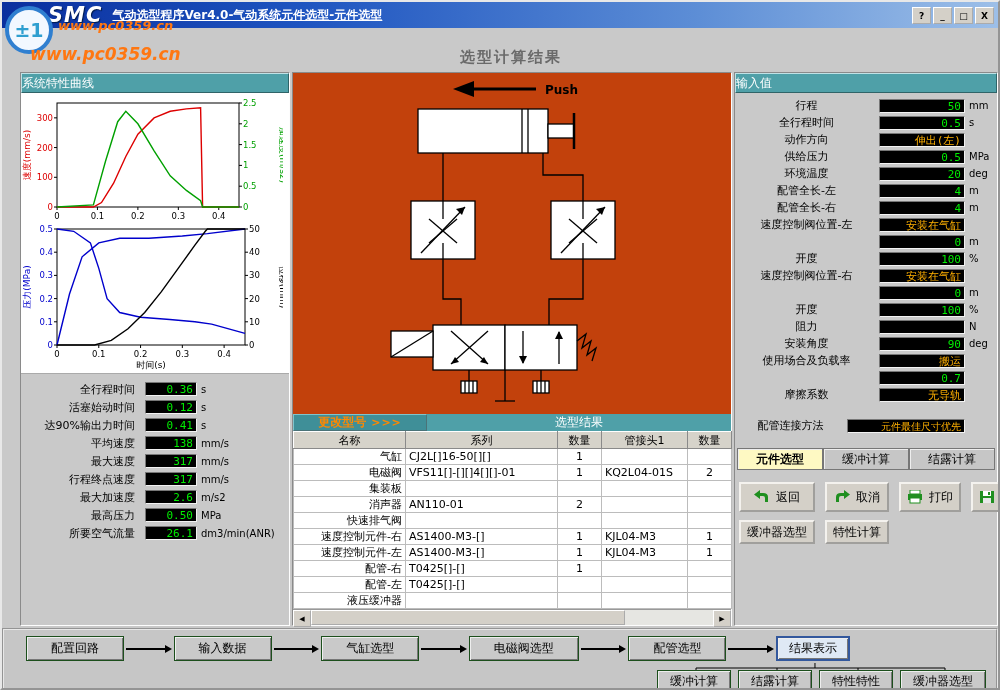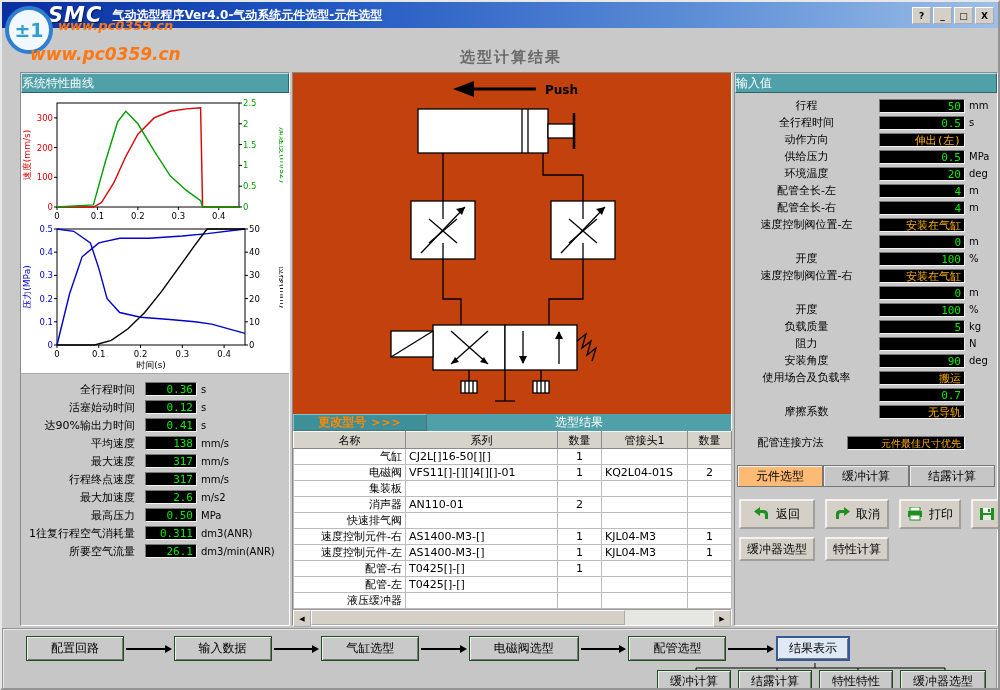--- a/index.html
+++ b/index.html
@@ -69,21 +69,21 @@
   .input-rows{padding-top:4px}
   .input-row{display:flex;align-items:center;height:17px;padding:0 2px}
   .ilabel{flex:1;text-align:center;font-size:11px;white-space:nowrap}
   .ival{width:86px;margin-left:3px}
   .iunit{width:26px;font-size:10px;padding-left:4px}
   .input-row:last-child{margin-top:14px}
   .input-row:last-child .ival{width:118px;font-size:10px}
   .tabs{display:flex;margin:14px 2px 0 2px}
   .tab{flex:1;height:20px;display:flex;align-items:center;justify-content:center;font-size:12px;
     border:1px solid #777;background:#c6c6c6;box-shadow:inset 1px 1px 0 #eee;white-space:nowrap}
-  .tab.active{background:#fdba74;font-weight:normal}
+  .tab.active{background:#fef9c3;font-weight:bold}
   .btn-grid{display:grid;grid-template-columns:1fr 1fr 1fr 1fr;gap:8px 10px;margin-top:12px;padding:0 4px}
   .btn{height:30px;background:#d4d0c8;border:2px outset #f4f2ee;font-size:12px;font-family:inherit;
     display:flex;align-items:center;justify-content:center;gap:6px;cursor:default;white-space:nowrap}
   .btn-flat{height:24px}
   .bicon{display:flex;align-items:center}
   
   .bottom-bar{position:absolute;left:0;right:0;top:626px;height:62px;background:#c6c6c6;
     border:2px groove #e8e8e8;box-sizing:border-box}
   .flow-row{position:absolute;left:22px;right:146px;top:6px;display:flex;align-items:center;z-index:2}
   .flow-box{border:1px solid #1c4f1c;background:#c9c9c9;padding:3px 24px;font-size:12px;white-space:nowrap;
@@ -238,25 +238,20 @@
         <span class="res-label">最大加速度</span>
         <span class="lcd res-val">2.6</span>
         <span class="res-unit">m/s2</span>
       </div>
       <div class="res-row">
         <span class="res-label">最高压力</span>
         <span class="lcd res-val">0.50</span>
         <span class="res-unit">MPa</span>
       </div>
       <div class="res-row">
-        <span class="res-label">1往复行程空气消耗量</span>
-        <span class="lcd res-val">0.311</span>
-        <span class="res-unit">dm3(ANR)</span>
-      </div>
-      <div class="res-row">
         <span class="res-label">所要空气流量</span>
         <span class="lcd res-val">26.1</span>
         <span class="res-unit">dm3/min(ANR)</span>
       </div>
     </div>
 </div>
 
 <div class="panel center-panel">
   <div class="diagram">
     <svg class="circuit" width="436" height="350" viewBox="0 0 436 350">
@@ -483,25 +478,20 @@
         <span class="ilabel"></span>
         <span class="lcd ival">0</span>
         <span class="iunit">m</span>
       </div>
       <div class="input-row">
         <span class="ilabel">开度</span>
         <span class="lcd ival">100</span>
         <span class="iunit">%</span>
       </div>
       <div class="input-row">
-        <span class="ilabel">负载质量</span>
-        <span class="lcd ival">5</span>
-        <span class="iunit">kg</span>
-      </div>
-      <div class="input-row">
         <span class="ilabel">阻力</span>
         <span class="lcd ival"></span>
         <span class="iunit">N</span>
       </div>
       <div class="input-row">
         <span class="ilabel">安装角度</span>
         <span class="lcd ival">90</span>
         <span class="iunit">deg</span>
       </div>
       <div class="input-row">

